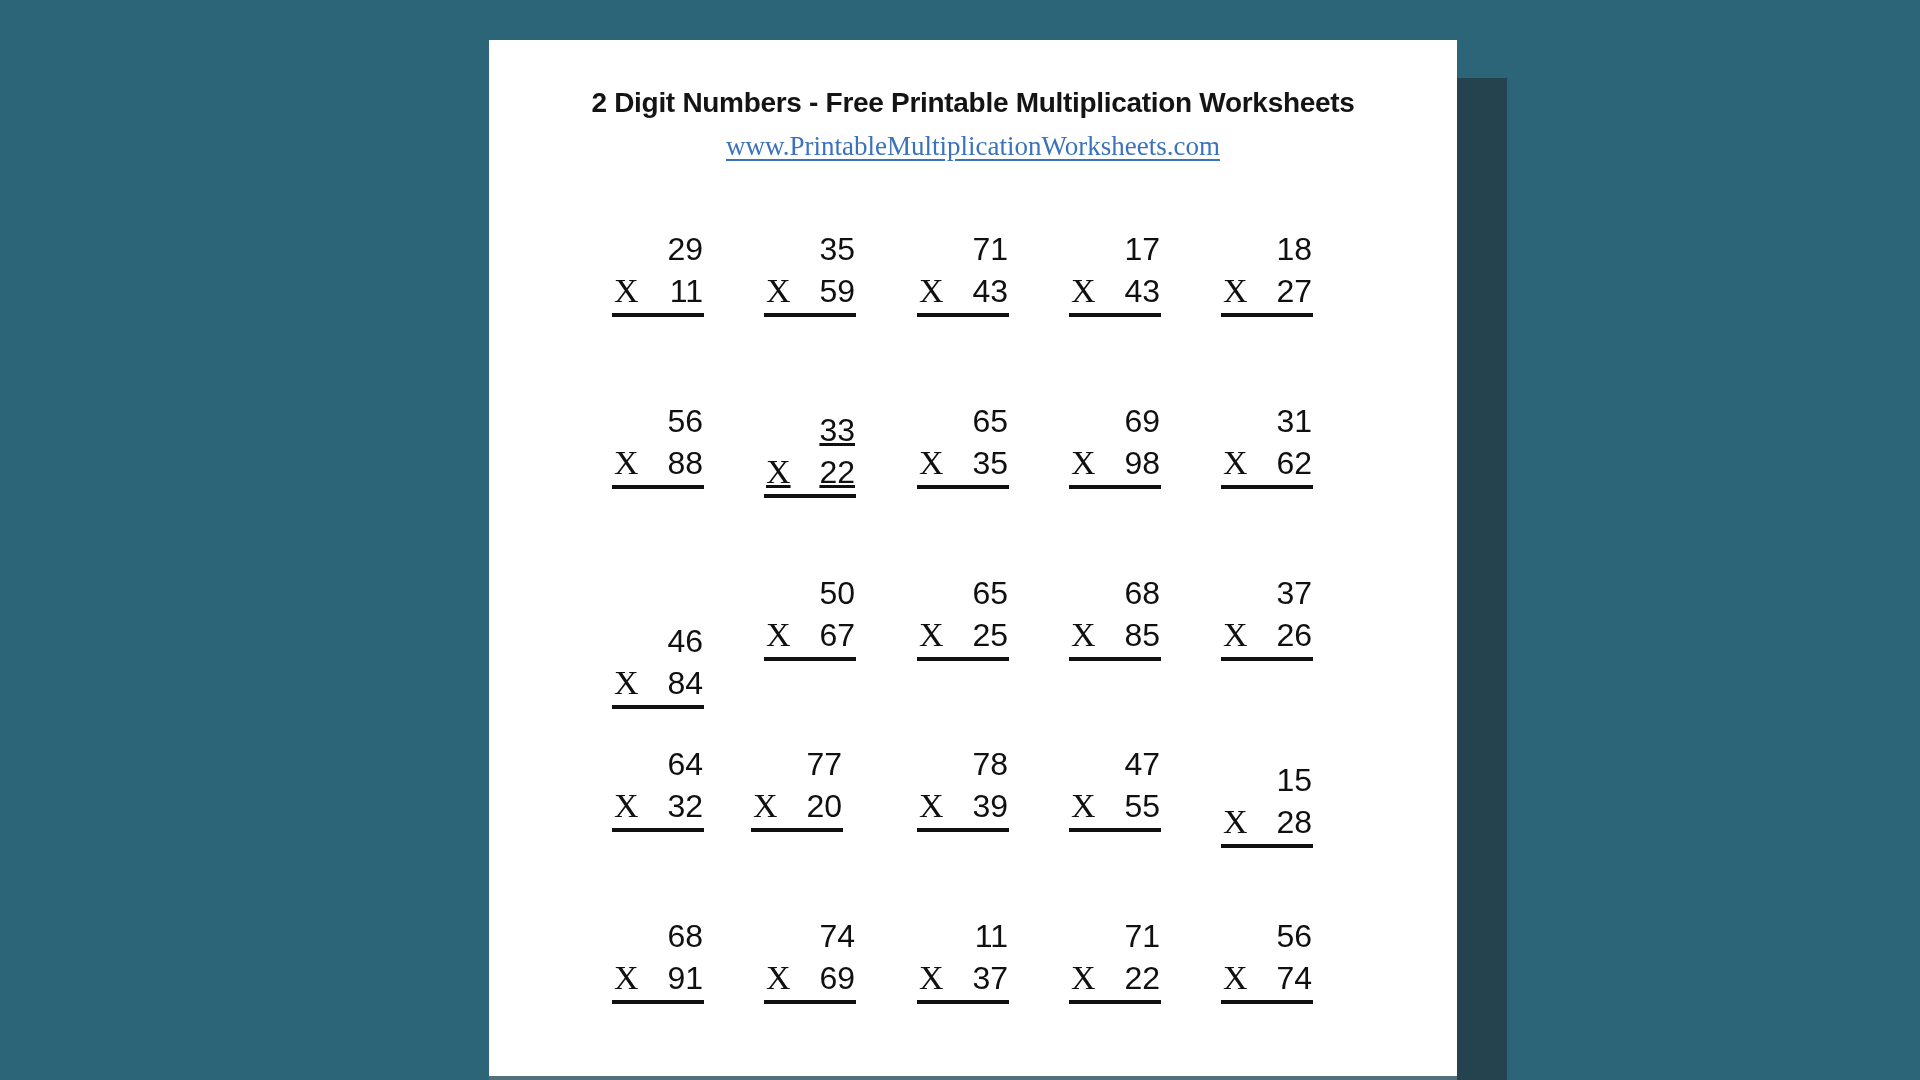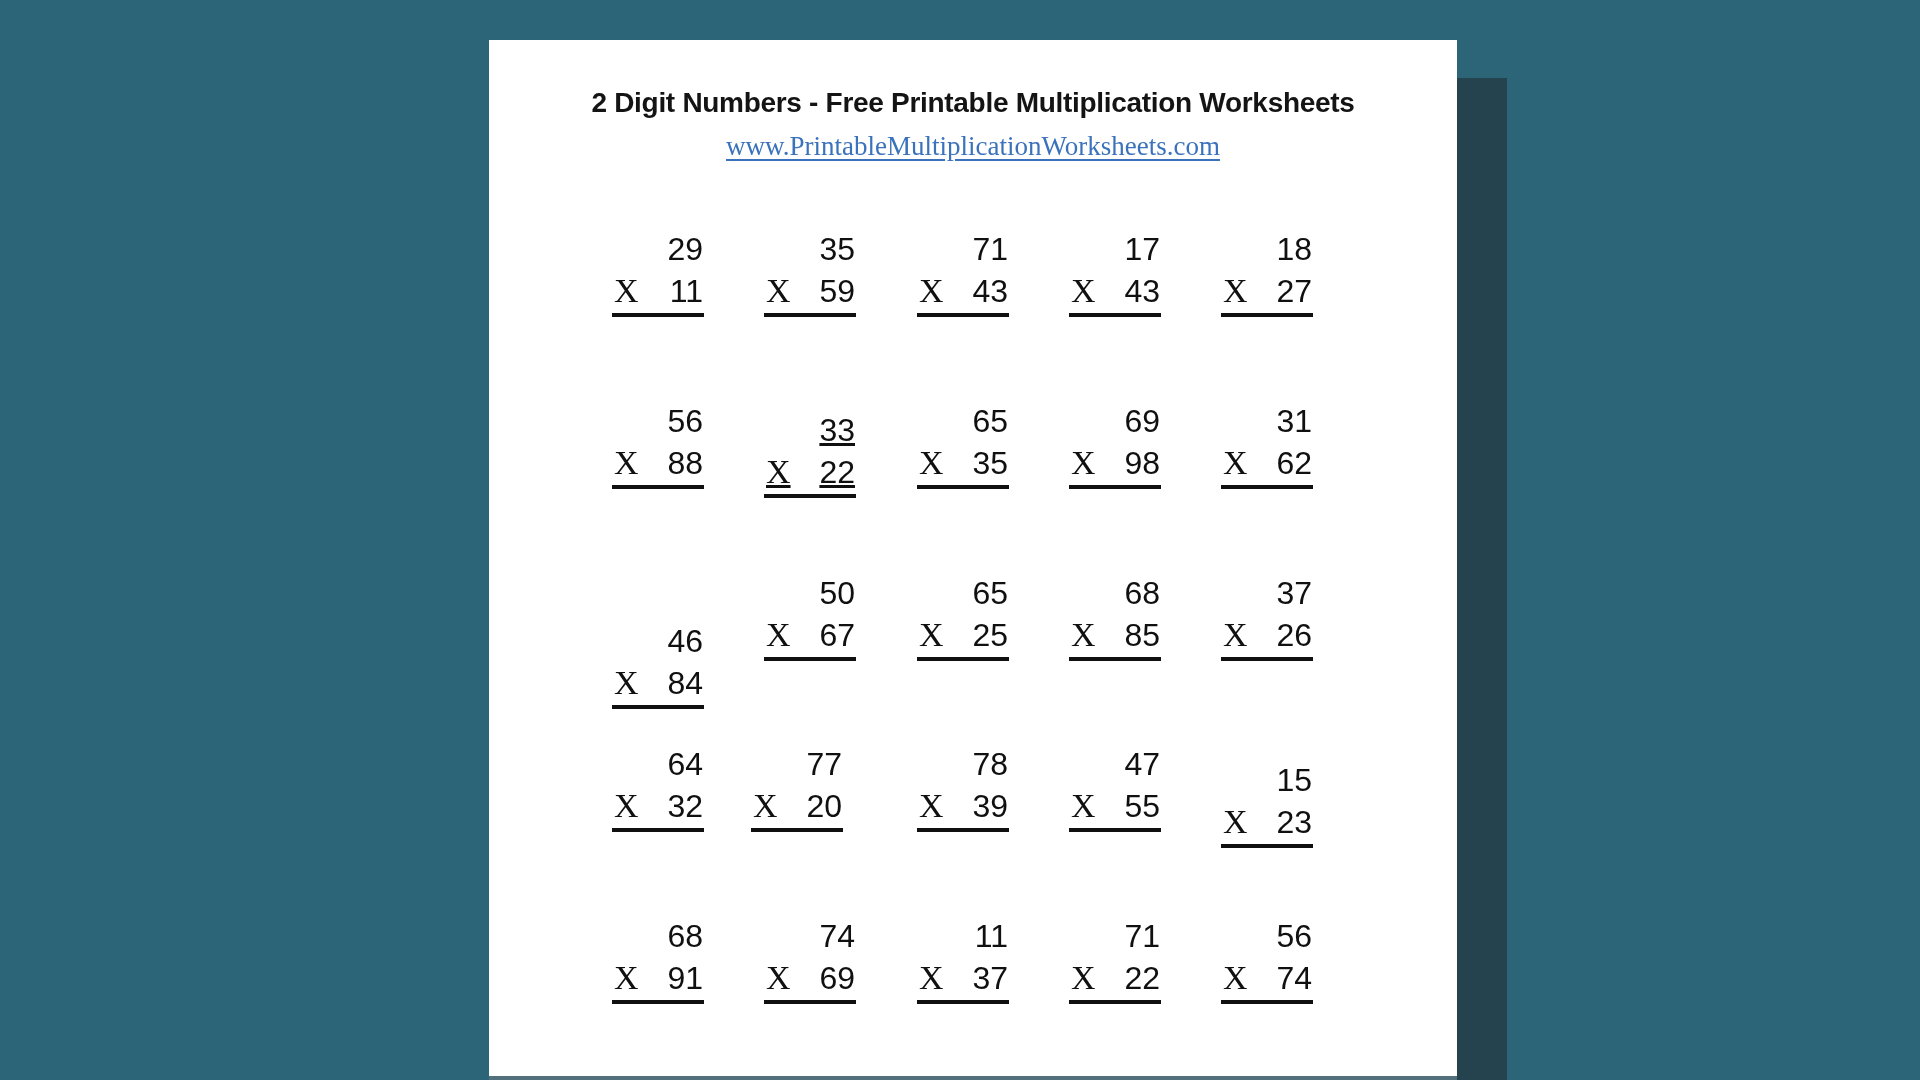--- a/index.html
+++ b/index.html
@@ -265,21 +265,21 @@
           <div class="bot-row">
             <span class="op-x">X</span>
             <span class="bot-num">55</span>
           </div>
           <div class="rule"></div>
         </div>
         <div class="problem" style="left: 732px; top: 704px; margin-top: 16px;">
           <div class="top-num">15</div>
           <div class="bot-row">
             <span class="op-x">X</span>
-            <span class="bot-num">23</span>
+            <span class="bot-num">28</span>
           </div>
           <div class="rule"></div>
         </div>
         <div class="problem" style="left: 123px; top: 876px;">
           <div class="top-num">68</div>
           <div class="bot-row">
             <span class="op-x">X</span>
             <span class="bot-num">91</span>
           </div>
           <div class="rule"></div>

